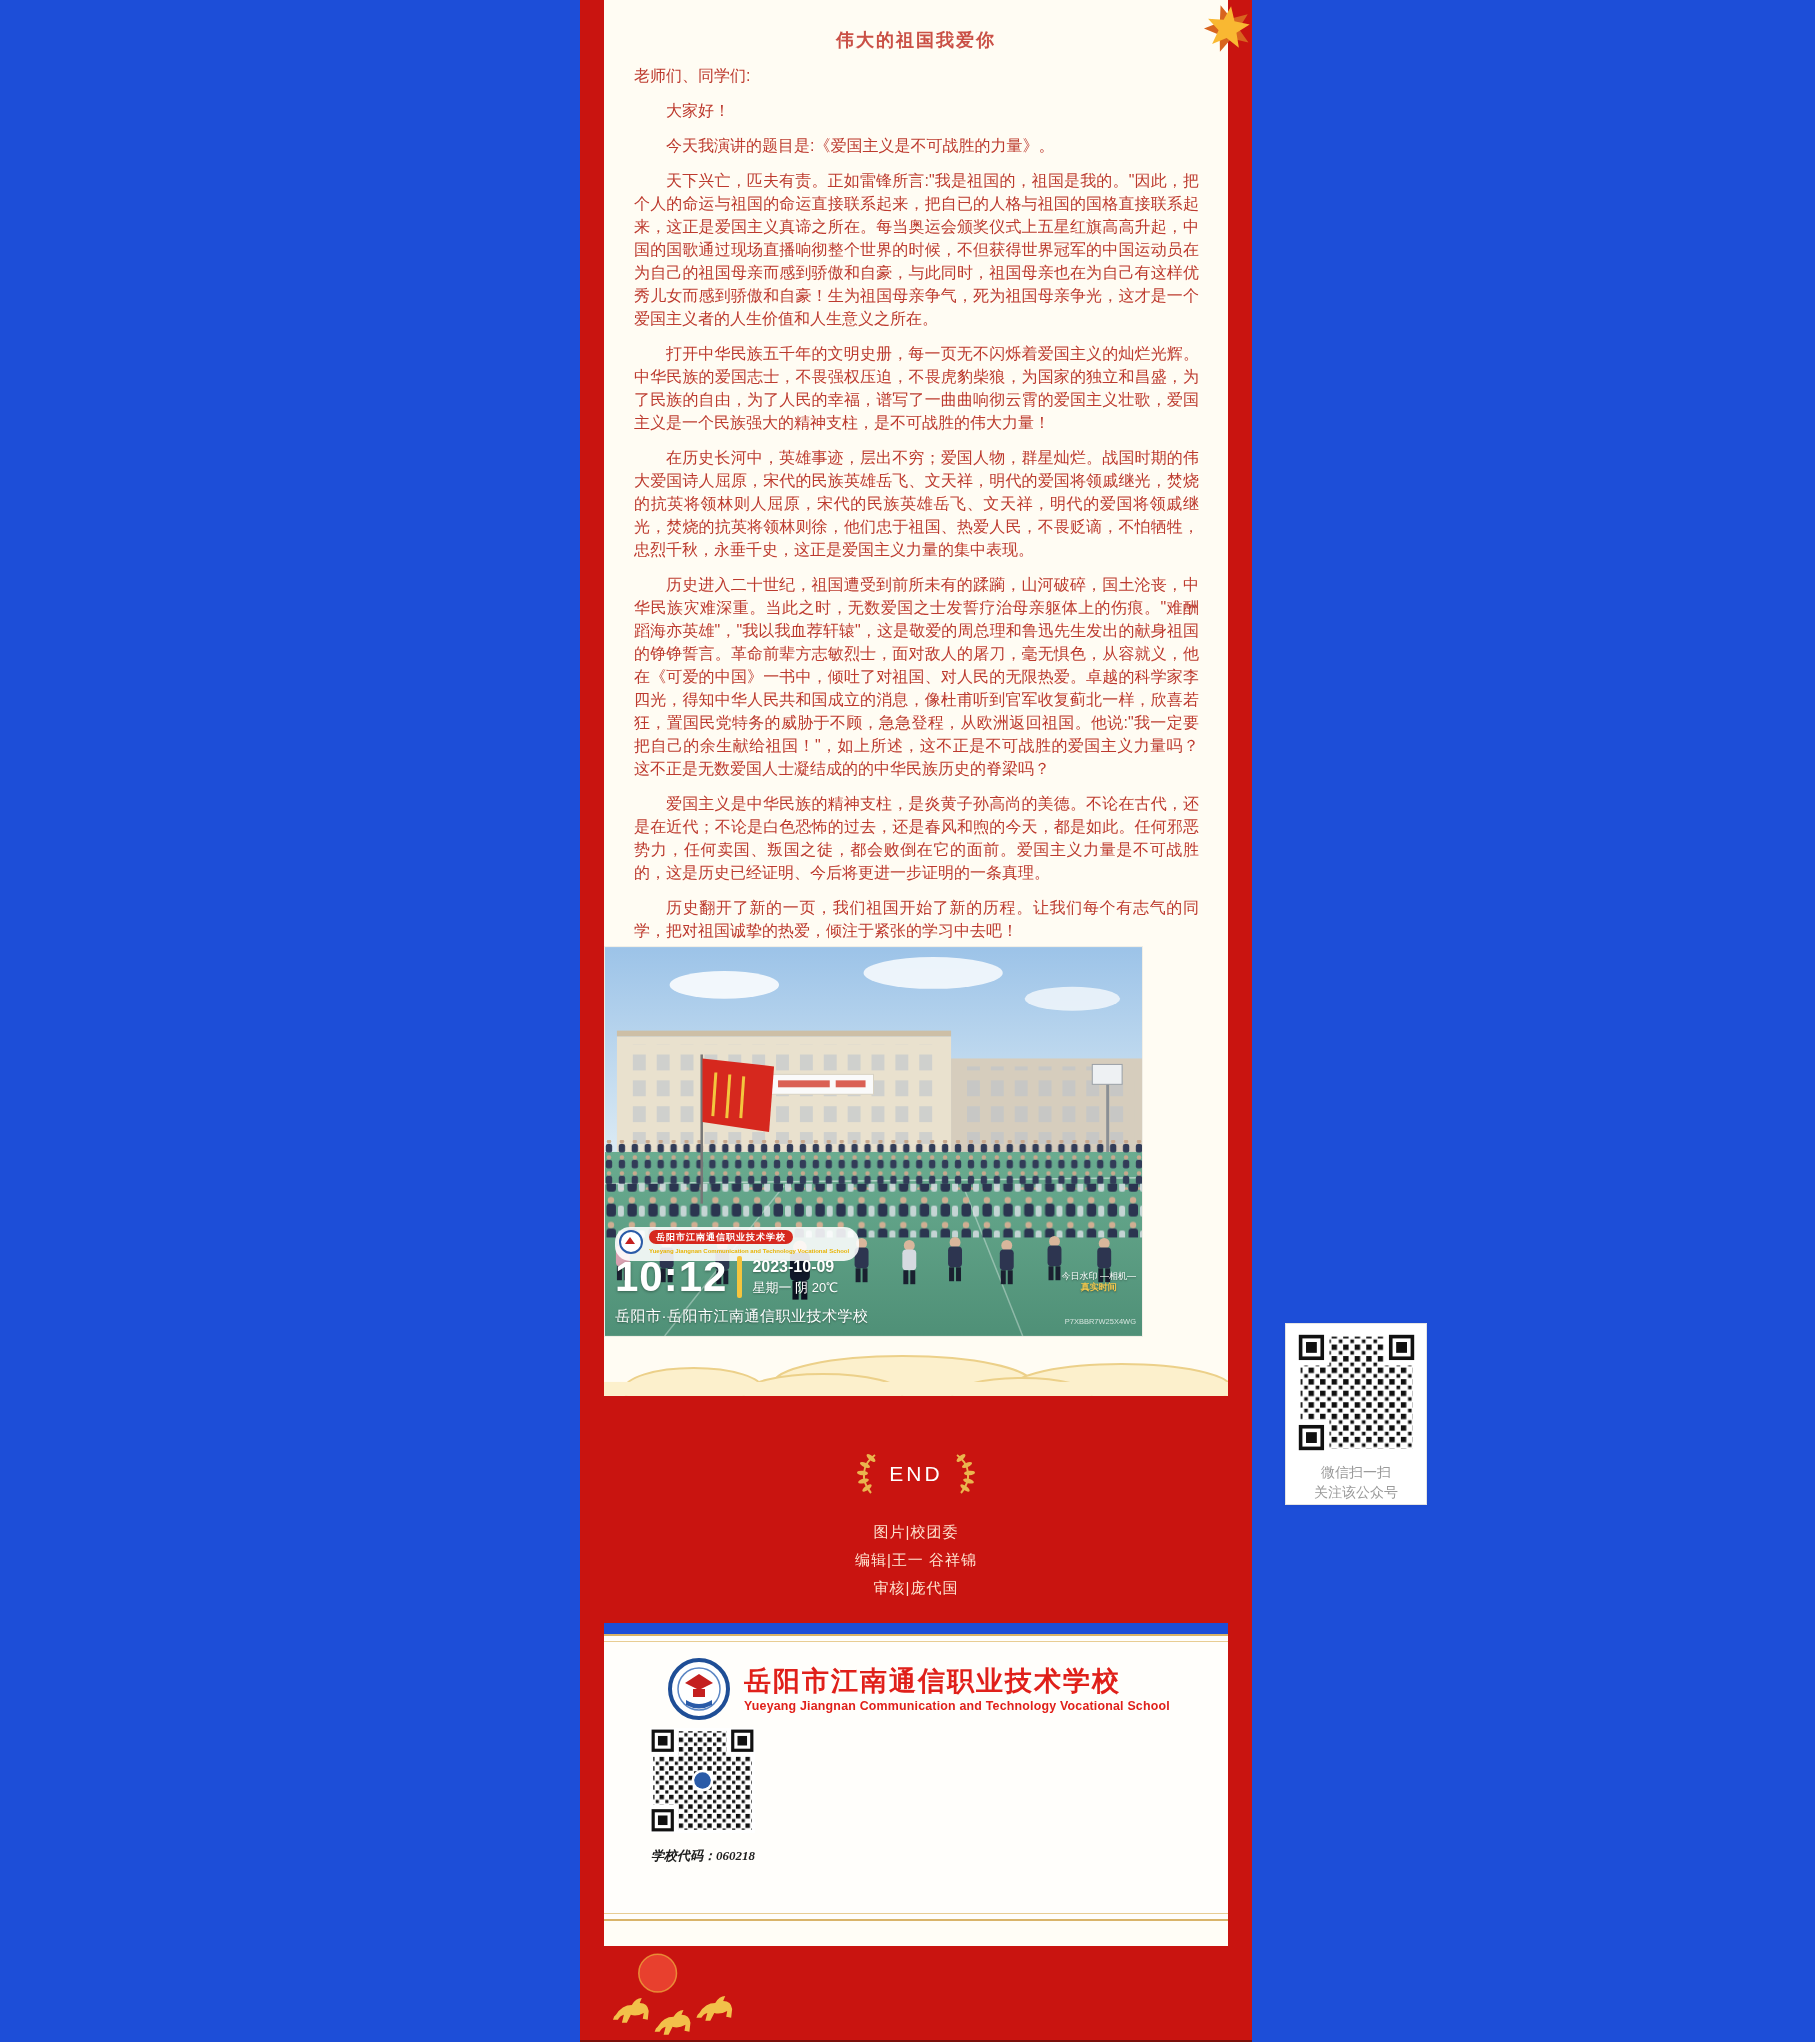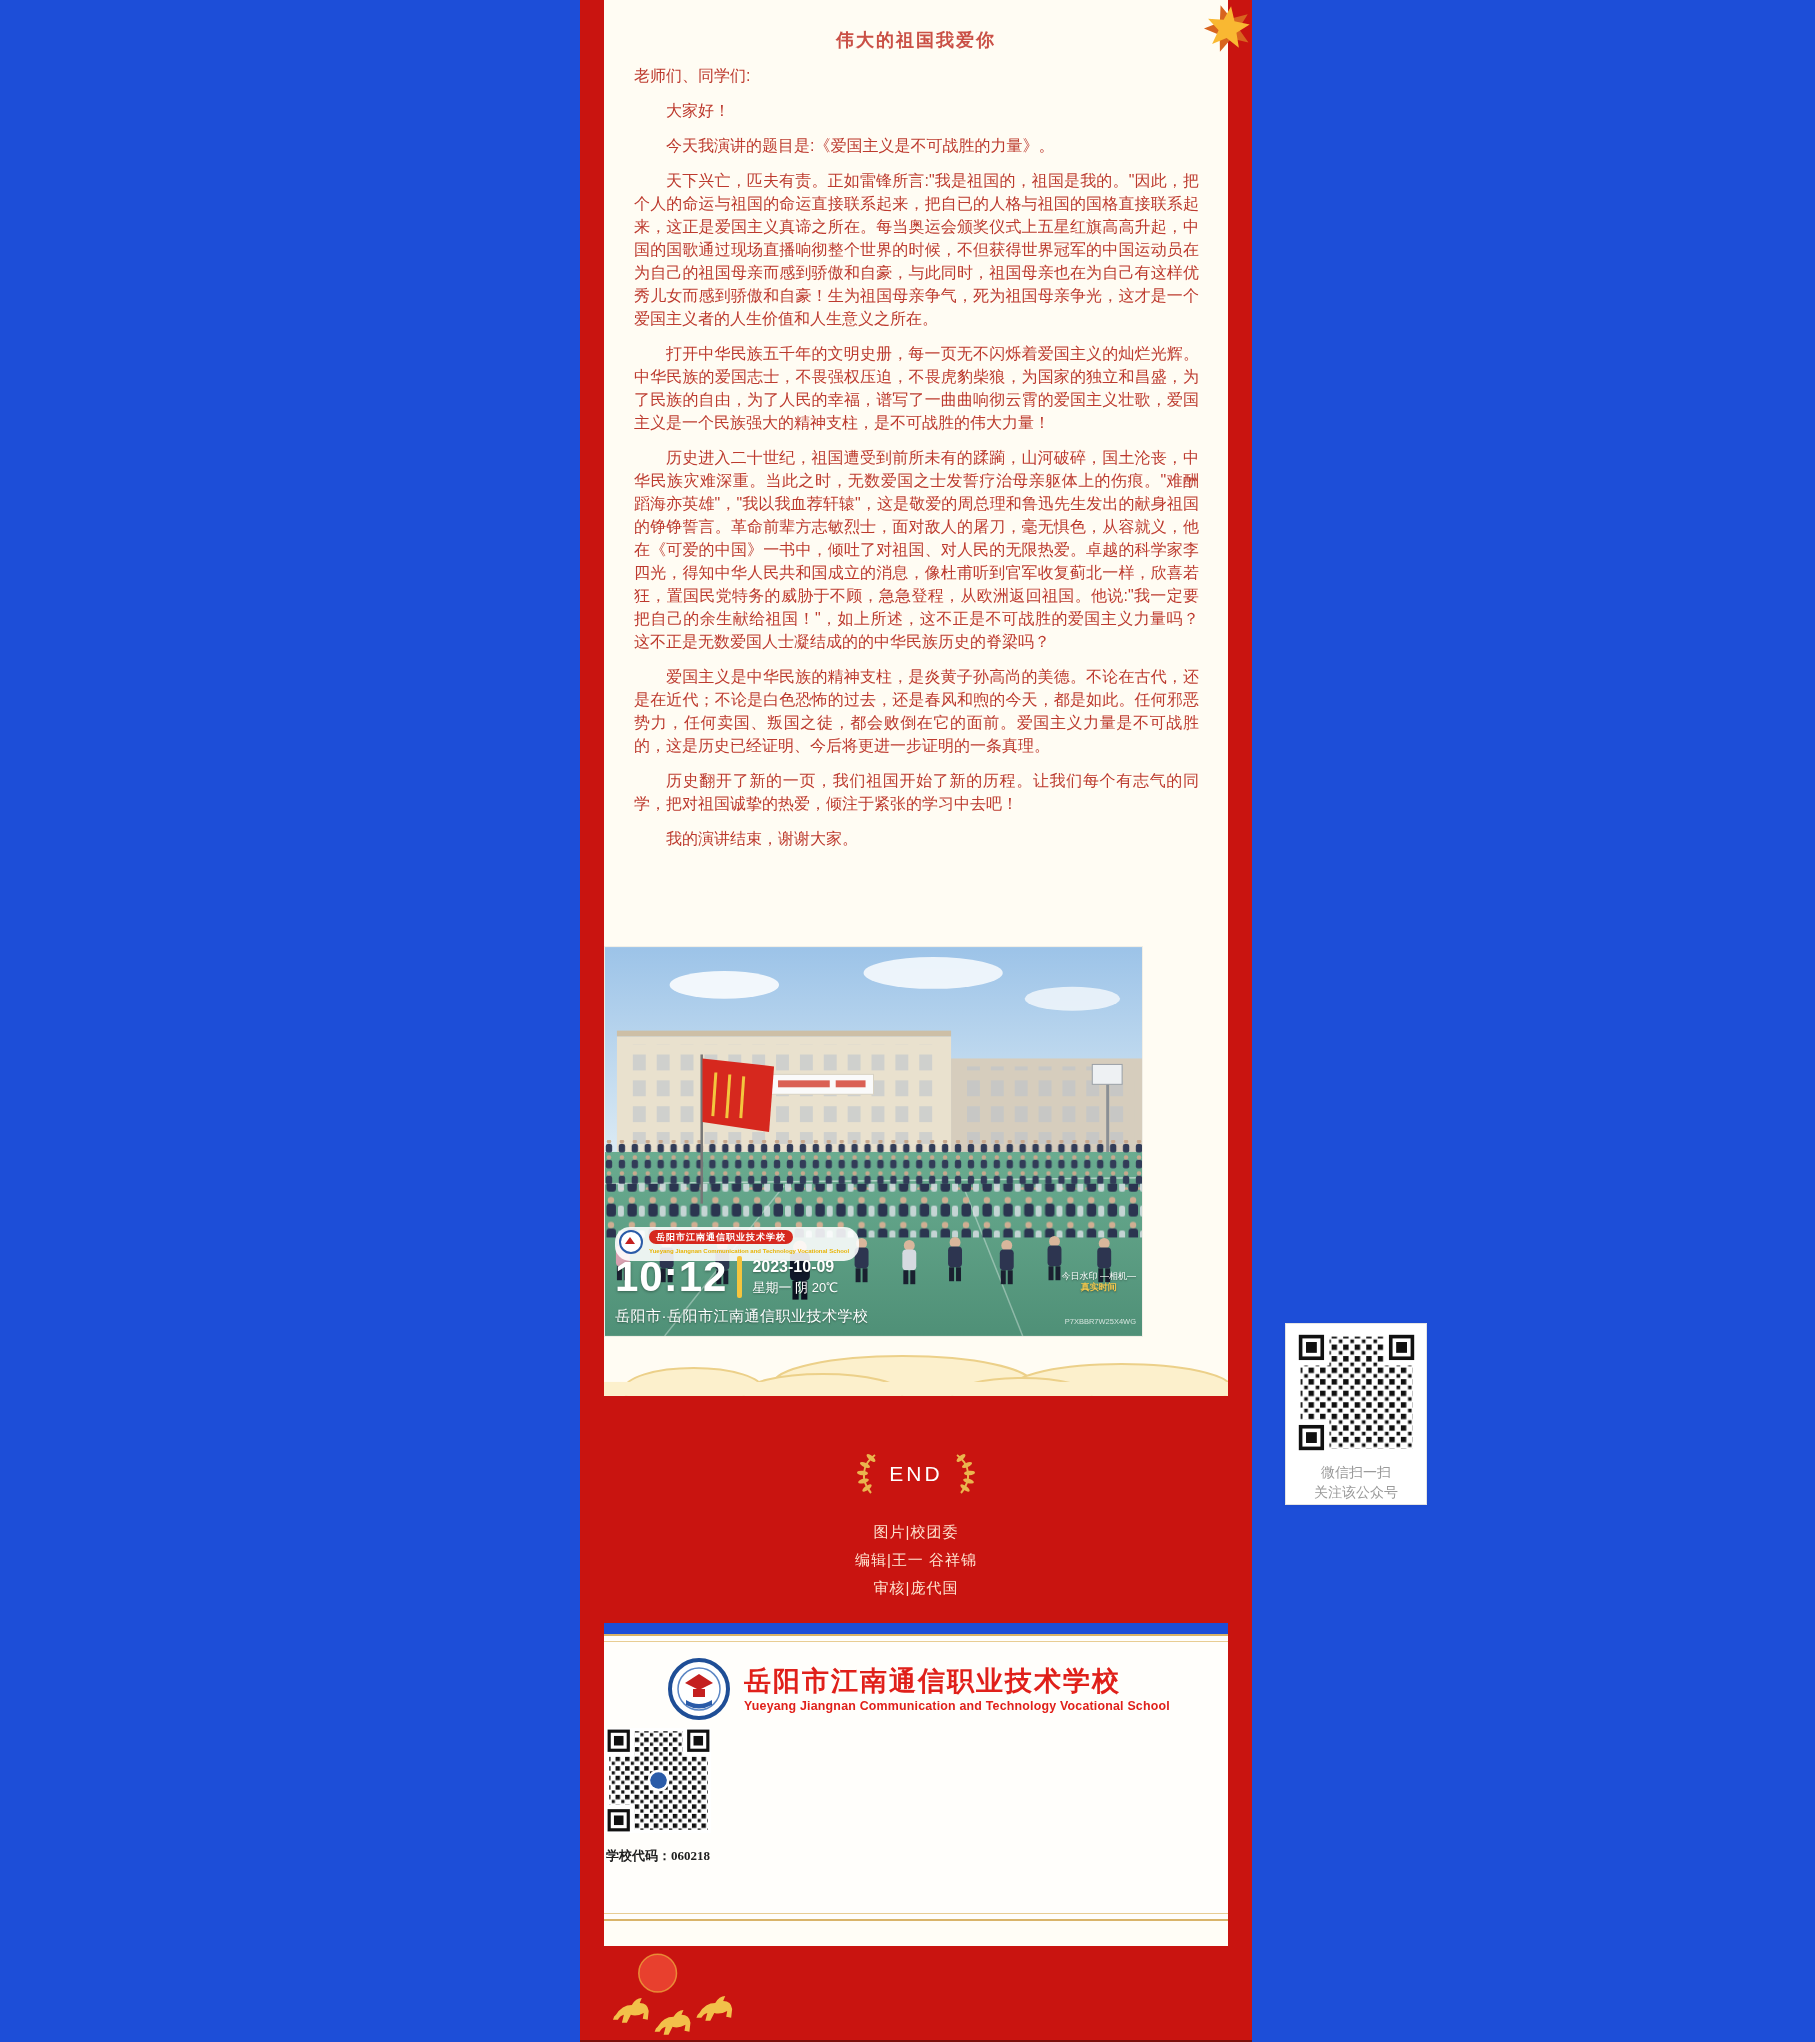--- a/index.html
+++ b/index.html
@@ -56,21 +56,21 @@
   
   .cardsec{height:312px;background:#fffdf6;}
   .card{margin:11px 4px 0;height:287px;background:#fffefb;border:2px solid #d9b469;
         box-shadow:inset 0 0 0 5px #fffefb, inset 0 0 0 6px #e8cd93;box-sizing:border-box;
         padding:16px 20px 0;position:relative;}
   .card-head{display:flex;align-items:center;gap:14px;margin:6px 0 8px 62px;}
   .card-logo{width:62px;height:62px;flex:0 0 62px;}
   .card-title-cn{font-size:27px;font-weight:bold;color:#e0201a;letter-spacing:2px;line-height:30px;}
   .card-title-en{font-size:12.4px;font-weight:bold;color:#e0201a;margin-top:3px;letter-spacing:0.2px;}
   .card-bodyrow{display:flex;margin-top:4px;}
-  .card-left{width:149px;flex:0 0 149px;text-align:left;}
+  .card-left{width:149px;flex:0 0 149px;text-align:right;font-style:italic;}
   .card-code{margin-top:10px;font-family:"Liberation Serif",serif;font-weight:bold;
              font-size:13px;color:#1d1d1d;}
   .card-info{flex:1;padding-left:18px;font-family:"Liberation Serif",serif;font-weight:bold;
              color:#1d1d1d;font-size:16.4px;}
   .info-line{margin:7px 0 13px;letter-spacing:0.5px;}
   .info-underline{text-decoration:underline;}
   .card-welcome{font-size:17.4px;text-align:center;margin-top:2px;letter-spacing:1px;}
 
   
   .bottomdeco{height:107px;background:#c91410;position:relative;}
@@ -92,20 +92,21 @@
   <div class="column">
 
     <div class="paper">
       <h1 class="title">伟大的祖国我爱你</h1>
       <div class="body">
         <p class="salut">老师们、同学们:</p>
         <p>大家好！</p>
         <p>今天我演讲的题目是:《爱国主义是不可战胜的力量》。</p>
         <p>天下兴亡，匹夫有责。正如雷锋所言:"我是祖国的，祖国是我的。"因此，把个人的命运与祖国的命运直接联系起来，把自已的人格与祖国的国格直接联系起来，这正是爱国主义真谛之所在。每当奥运会颁奖仪式上五星红旗高高升起，中国的国歌通过现场直播响彻整个世界的时候，不但获得世界冠军的中国运动员在为自己的祖国母亲而感到骄傲和自豪，与此同时，祖国母亲也在为自己有这样优秀儿女而感到骄傲和自豪！生为祖国母亲争气，死为祖国母亲争光，这才是一个爱国主义者的人生价值和人生意义之所在。</p>
         <p>打开中华民族五千年的文明史册，每一页无不闪烁着爱国主义的灿烂光辉。中华民族的爱国志士，不畏强权压迫，不畏虎豹柴狼，为国家的独立和昌盛，为了民族的自由，为了人民的幸福，谱写了一曲曲响彻云霄的爱国主义壮歌，爱国主义是一个民族强大的精神支柱，是不可战胜的伟大力量！</p>
+        <p>在历史长河中，英雄事迹，层出不穷；爱国人物，群星灿烂。战国时期的伟大爱国诗人屈原，宋代的民族英雄岳飞、文天祥，明代的爱国将领戚继光，焚烧的抗英将领林则人屈原，宋代的民族英雄岳飞、文天祥，明代的爱国将领戚继光，焚烧的抗英将领林则徐，他们忠于祖国、热爱人民，不畏贬谪，不怕牺牲，忠烈千秋，永垂千史，这正是爱国主义力量的集中表现。</p>
         <p>历史进入二十世纪，祖国遭受到前所未有的蹂躏，山河破碎，国土沦丧，中华民族灾难深重。当此之时，无数爱国之士发誓疗治母亲躯体上的伤痕。"难酬蹈海亦英雄"，"我以我血荐轩辕"，这是敬爱的周总理和鲁迅先生发出的献身祖国的铮铮誓言。革命前辈方志敏烈士，面对敌人的屠刀，毫无惧色，从容就义，他在《可爱的中国》一书中，倾吐了对祖国、对人民的无限热爱。卓越的科学家李四光，得知中华人民共和国成立的消息，像杜甫听到官军收复蓟北一样，欣喜若狂，置国民党特务的威胁于不顾，急急登程，从欧洲返回祖国。他说:"我一定要把自己的余生献给祖国！"，如上所述，这不正是不可战胜的爱国主义力量吗？这不正是无数爱国人士凝结成的的中华民族历史的脊梁吗？</p>
         <p>爱国主义是中华民族的精神支柱，是炎黄子孙高尚的美德。不论在古代，还是在近代；不论是白色恐怖的过去，还是春风和煦的今天，都是如此。任何邪恶势力，任何卖国、叛国之徒，都会败倒在它的面前。爱国主义力量是不可战胜的，这是历史已经证明、今后将更进一步证明的一条真理。</p>
         <p>历史翻开了新的一页，我们祖国开始了新的历程。让我们每个有志气的同学，把对祖国诚挚的热爱，倾注于紧张的学习中去吧！</p>
         <p>我的演讲结束，谢谢大家。</p>
       </div>
 
       <div class="photo">
         <svg width="537" height="389" viewBox="0 0 540 391">
           <defs>
             <linearGradient id="sky" x1="0" y1="0" x2="0" y2="1">

